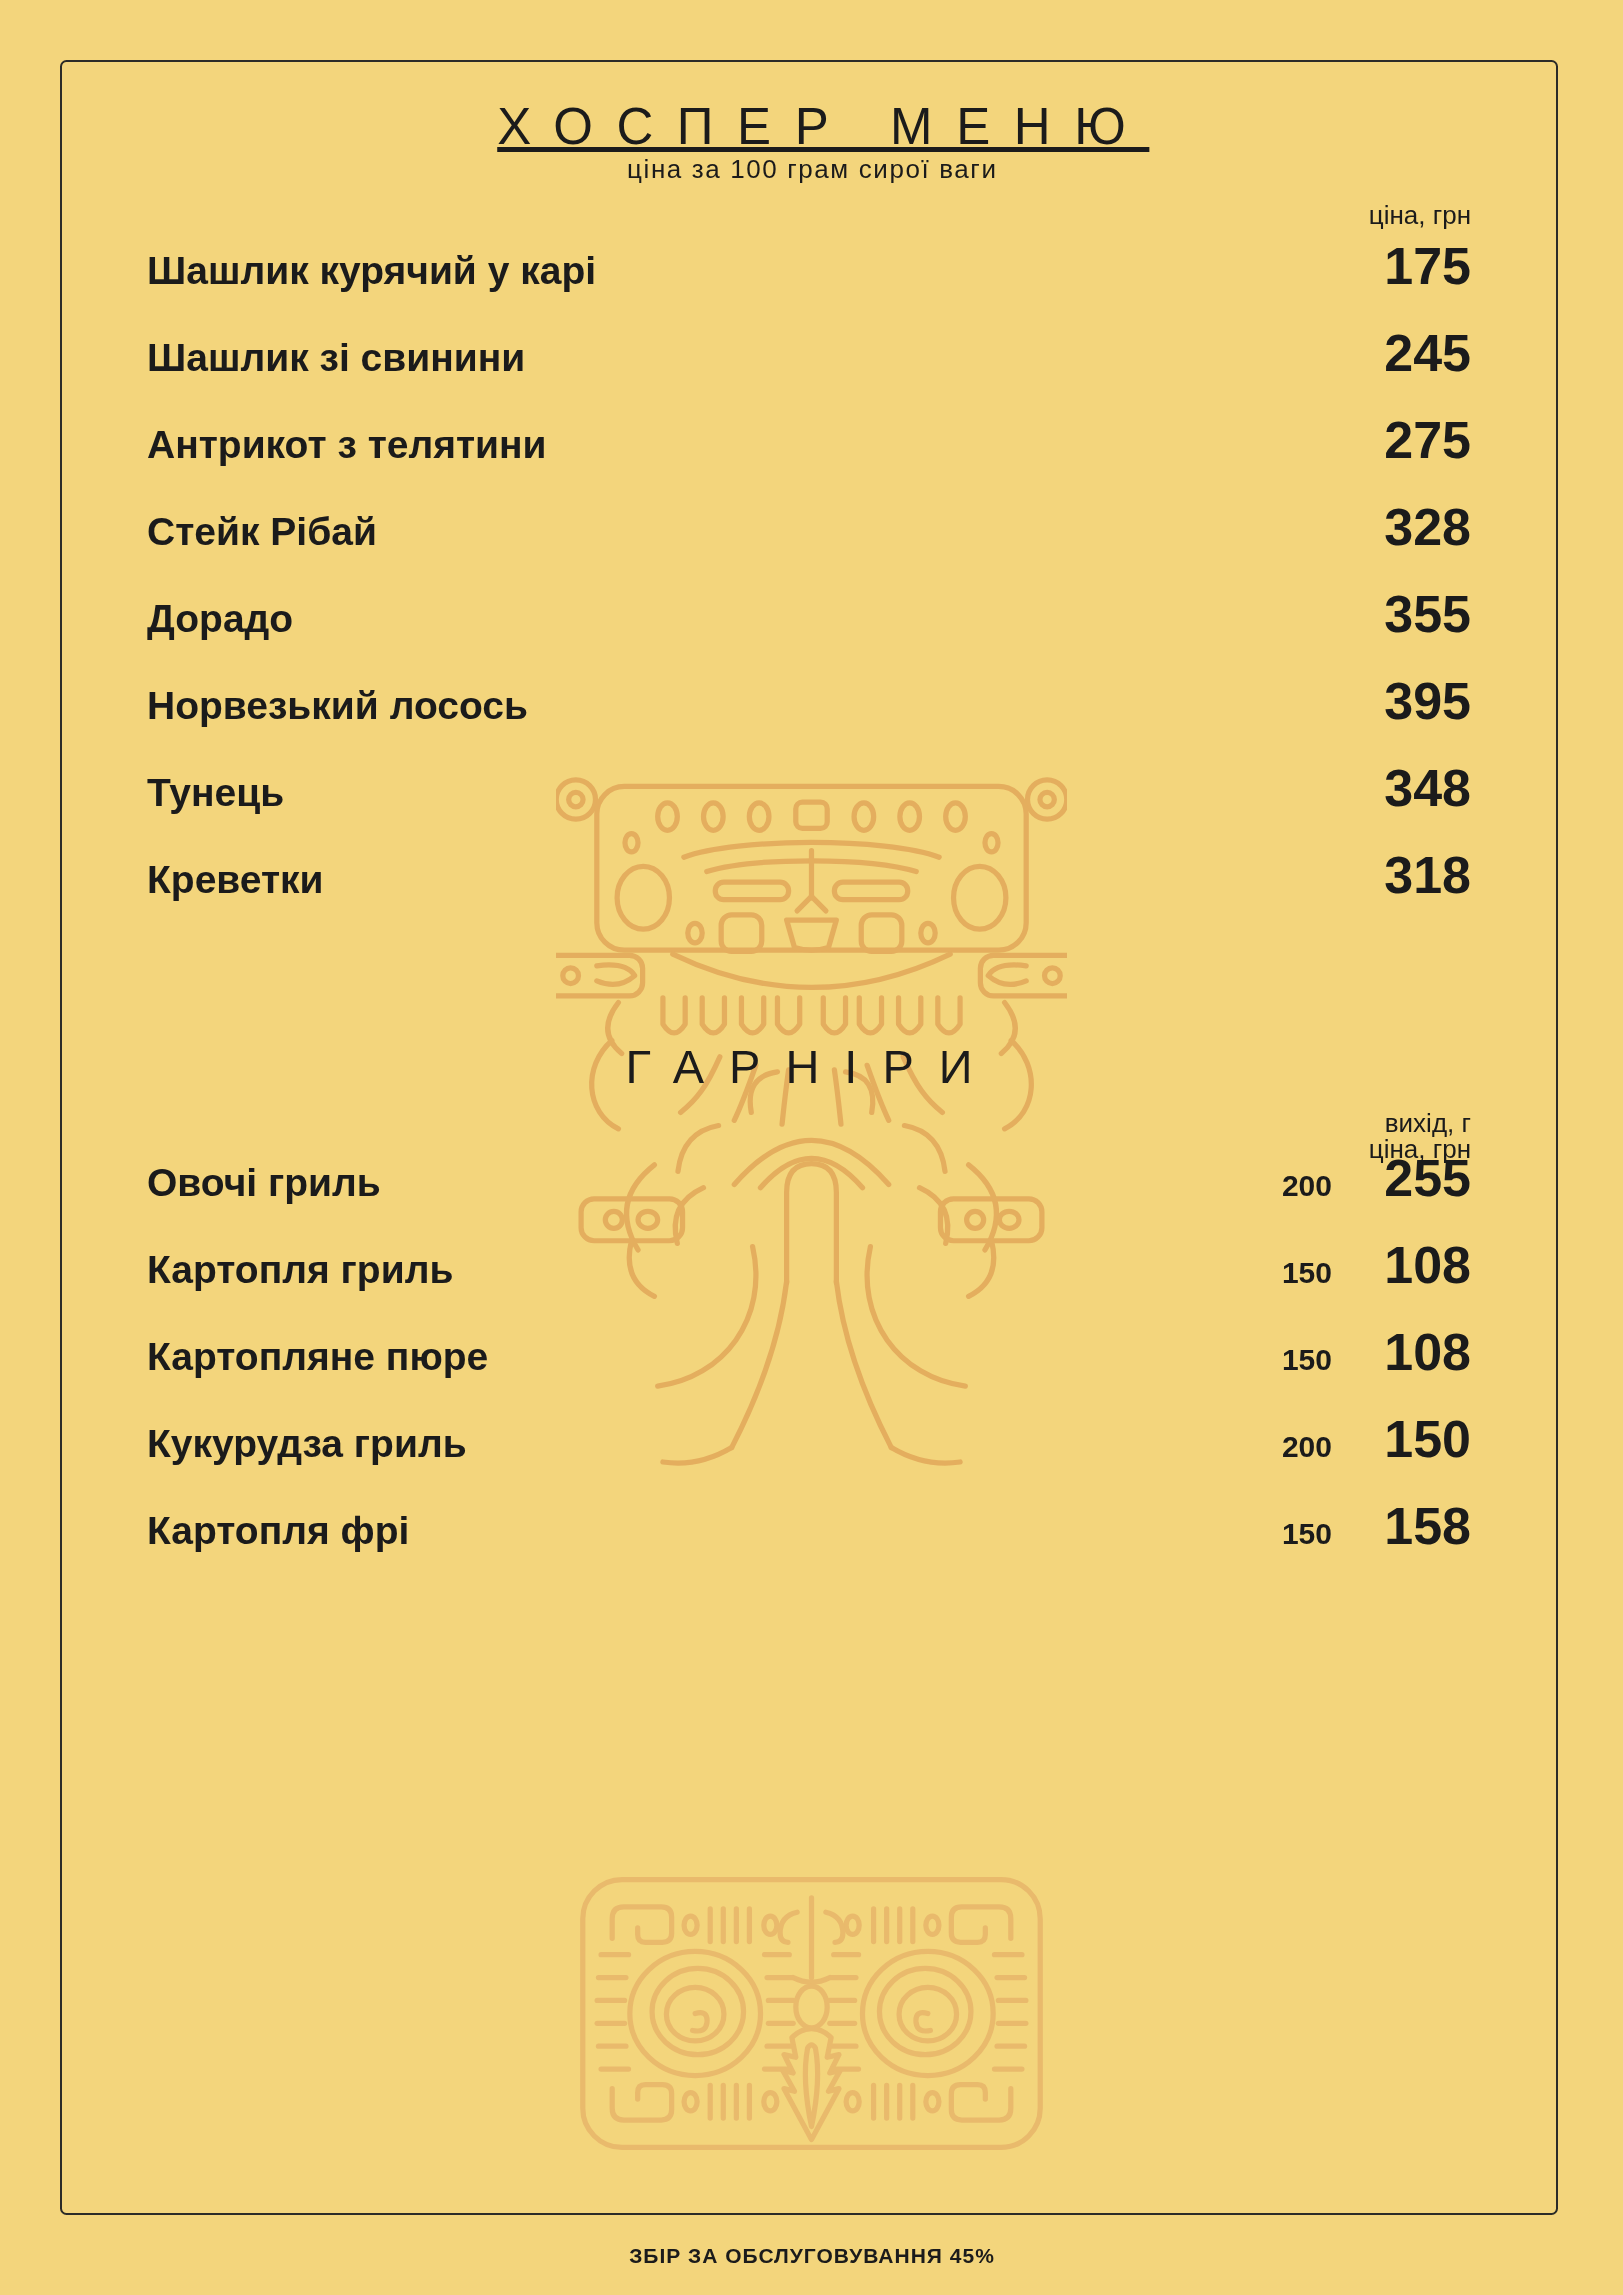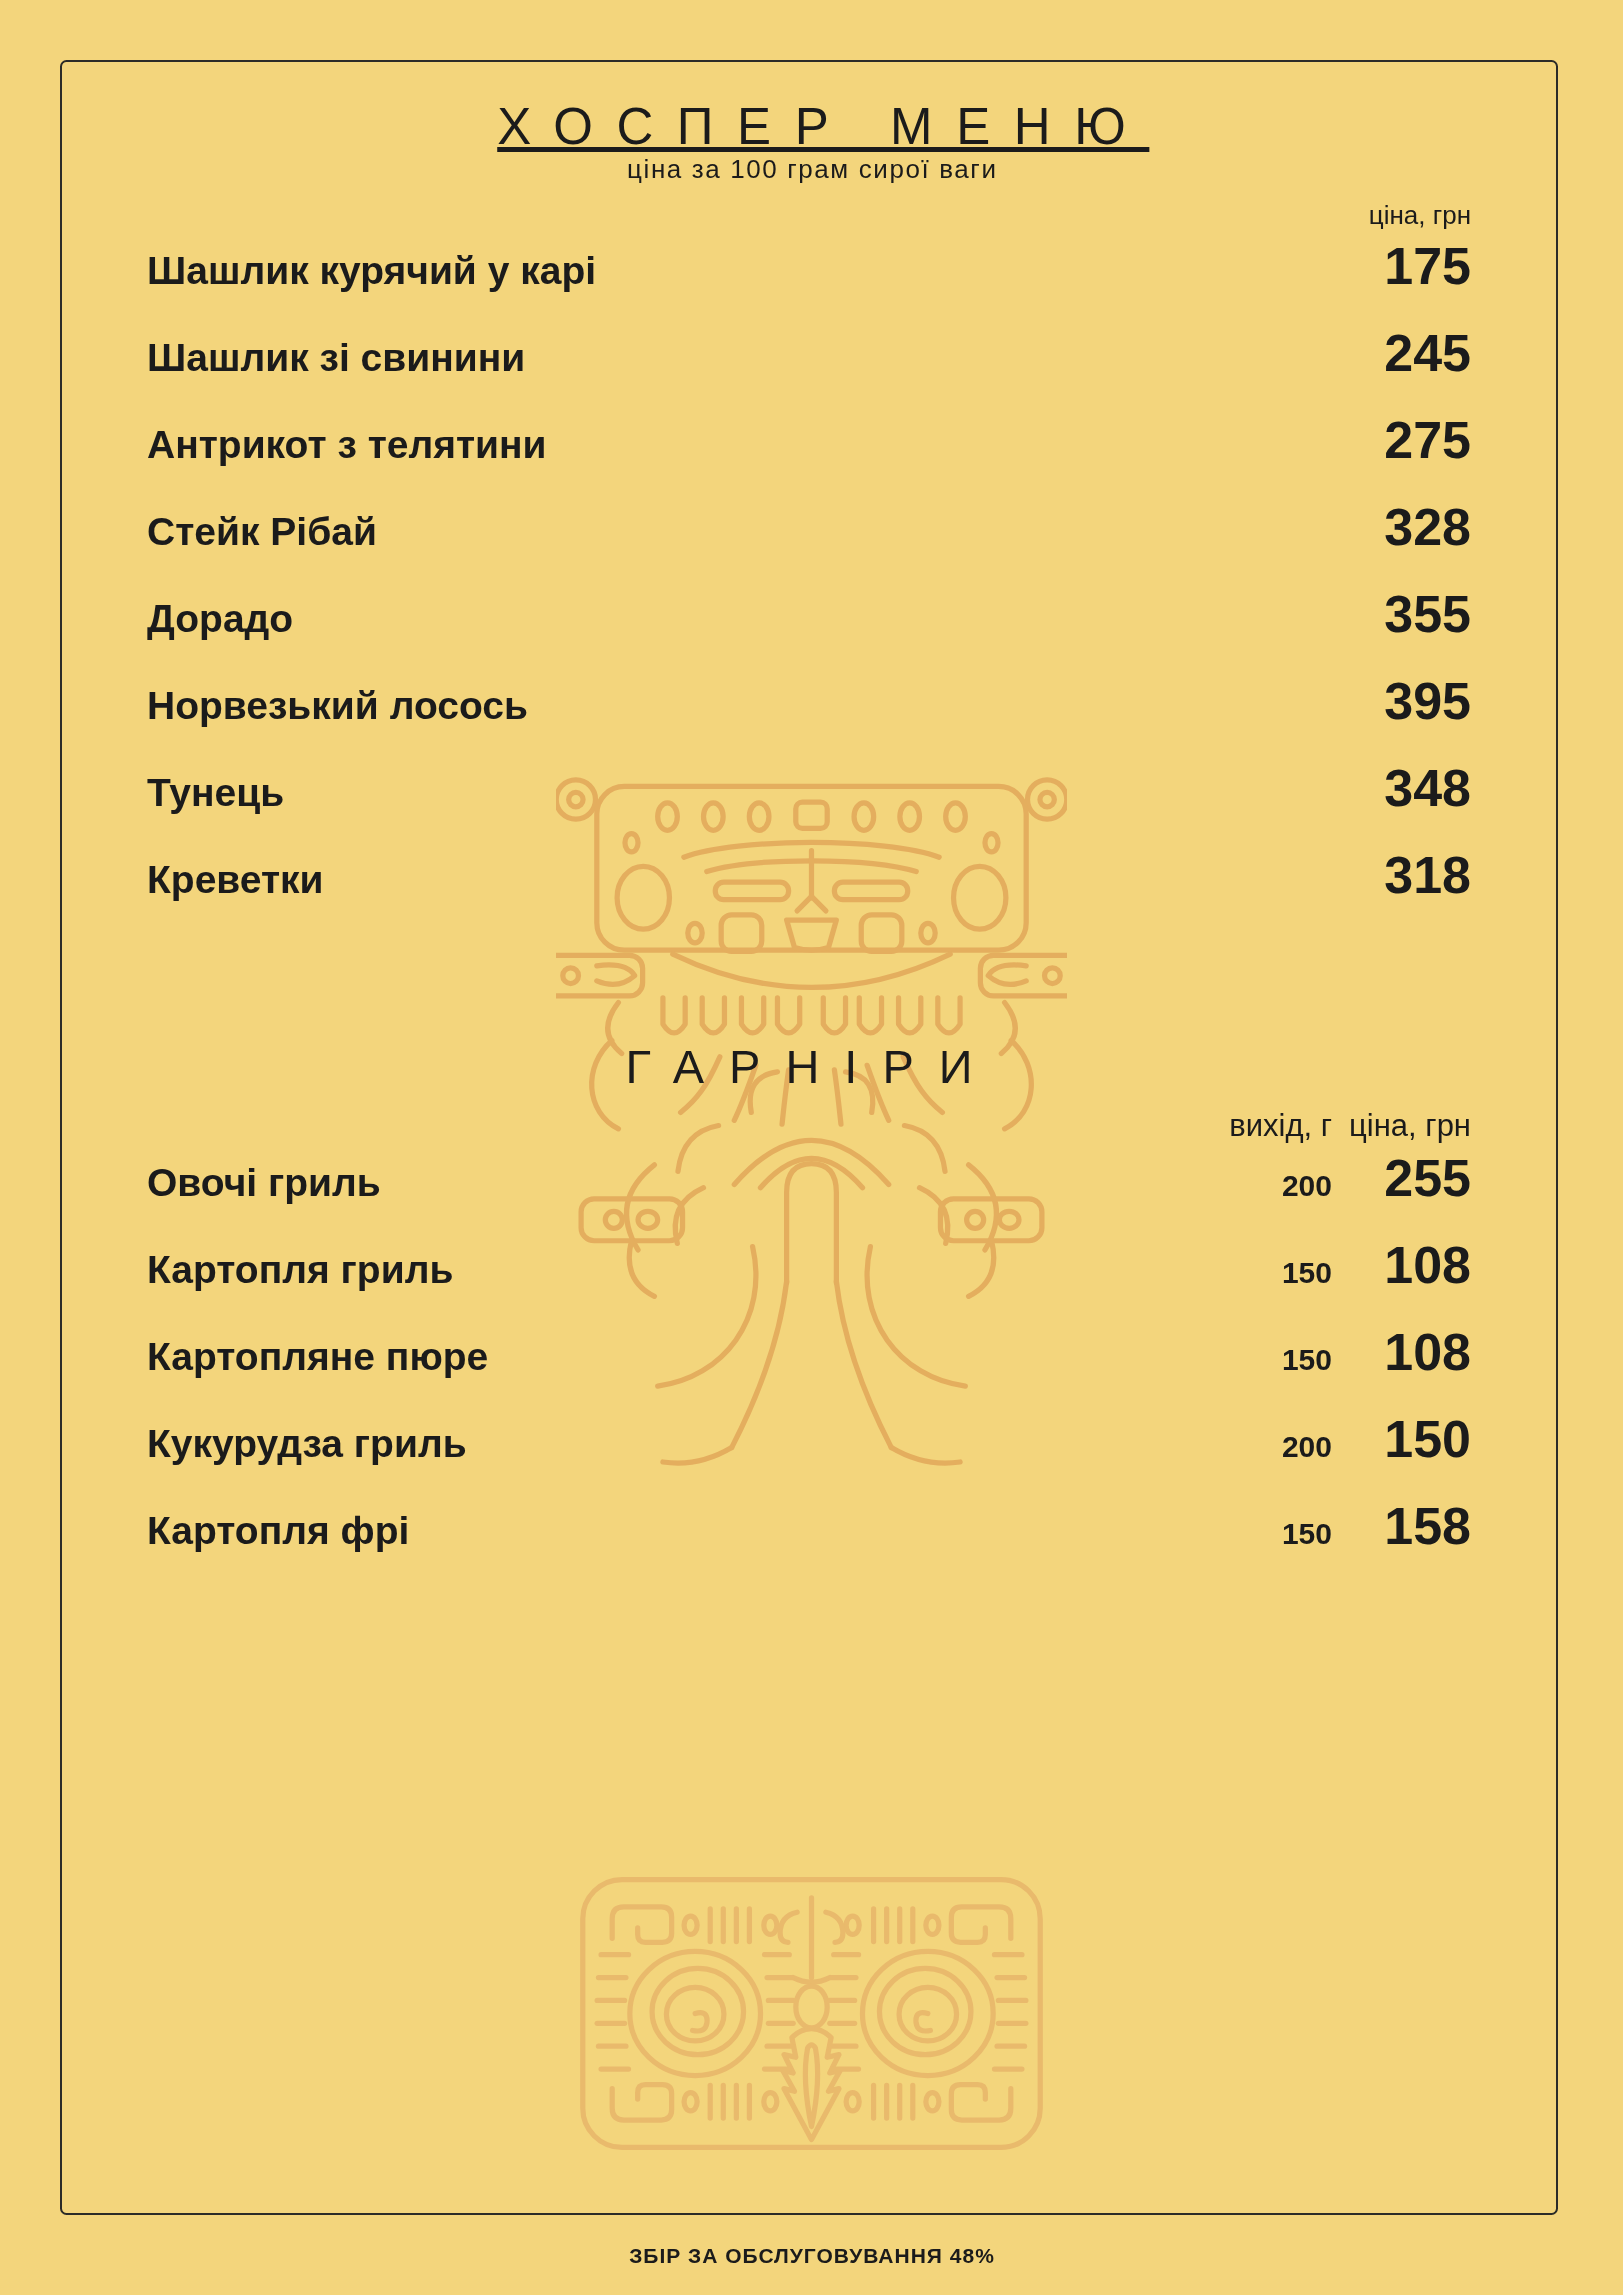--- a/index.html
+++ b/index.html
@@ -49,21 +49,21 @@
   .row .price { width:139px; font-size:52px; line-height:1; text-align:right; }
 
   .section-title {
     left:0; right:0; top:1043px; text-align:center;
     font-size:47px; line-height:1; letter-spacing:25px; 
     white-space:nowrap;
   }
   .col-headers {
     left:147px; width:1324px; top:1110px;
     display:flex; align-items:flex-end;
-    font-size:31px; line-height:1;
+    font-size:26px; line-height:1;flex-direction:column;
   }
   .col-headers .spacer { flex:1; }
   .col-headers .price-label { width:139px; text-align:right; }
 
   .footer {
     left:0; right:0; top:2245px; text-align:center;
     font-size:21px; line-height:1; font-weight:700;
     letter-spacing:1px; padding-left:1px;
   }
 
@@ -304,14 +304,14 @@
       <span class="weight">200</span>
       <span class="price">150</span>
     </div>
     <div class="row">
       <span class="name">Картопля фрі</span>
       <span class="weight">150</span>
       <span class="price">158</span>
     </div>
   </div>
 
-<div class="layer footer">ЗБІР ЗА ОБСЛУГОВУВАННЯ 48%</div>
+<div class="layer footer">ЗБІР ЗА ОБСЛУГОВУВАННЯ 45%</div>
 
 
 </body></html>

